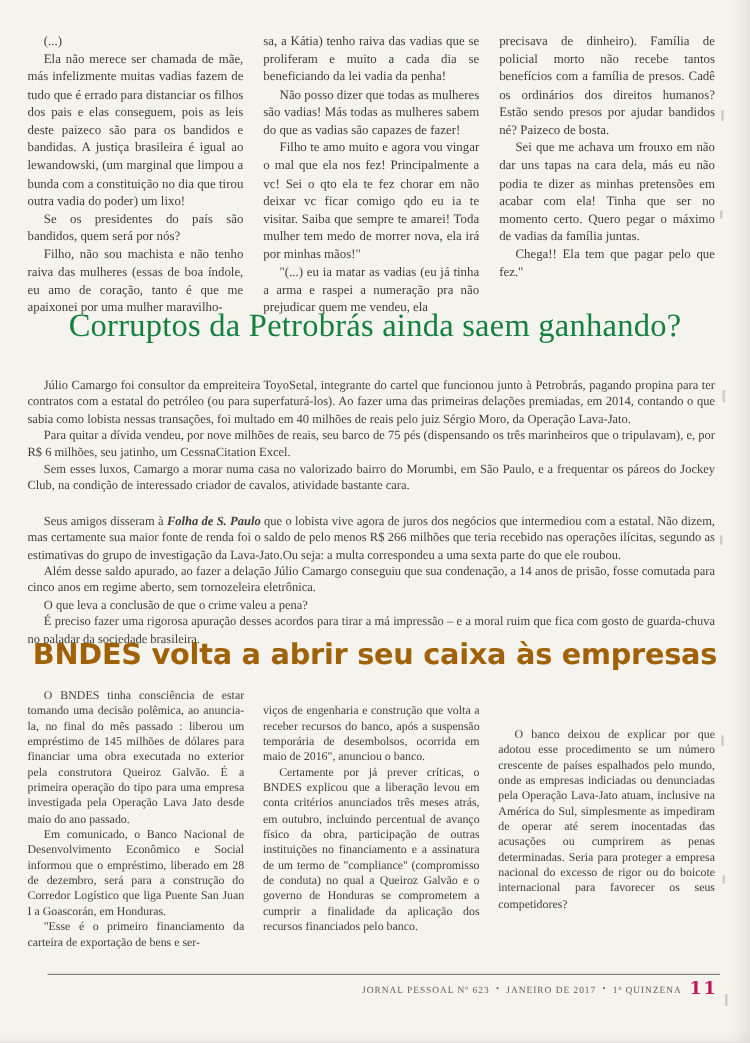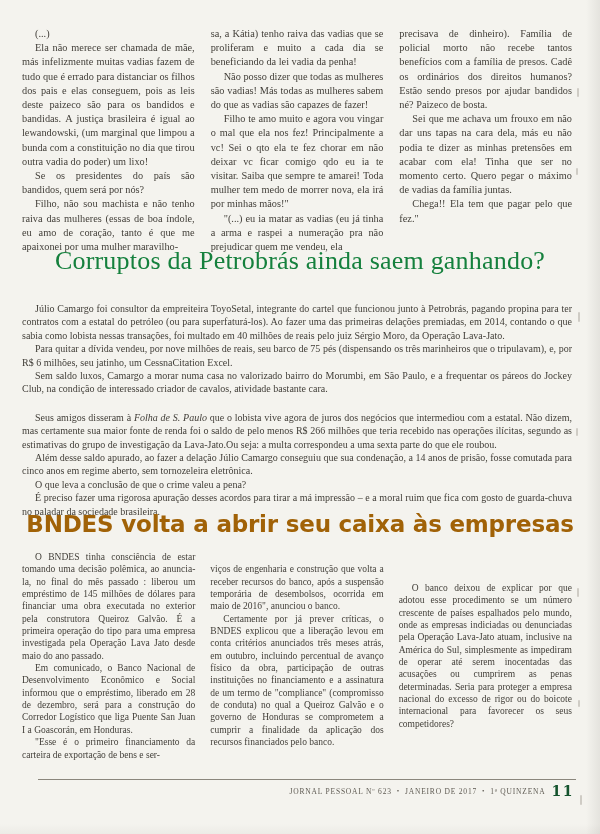--- a/index.html
+++ b/index.html
@@ -31,21 +31,21 @@
   .letters .col{flex:1;font-size:10.3px;line-height:14.2px;text-align:justify;}
 
   .petro-cols{top:302px;gap:15px;flex-direction:column;}
   .petro-cols .col{flex:1;font-size:10px;line-height:13.4px;text-align:justify;}
 
   .bndes-cols{top:551px;gap:15px;align-items:center;}
   .bndes-cols .col{flex:1;font-size:9.5px;line-height:12.35px;text-align:justify;}
 
   p.para{margin:0;text-indent:13px;}
   p.cont{text-indent:0;}
-  .italic{font-style:italic;}
+  .italic{font-style:italic;font-weight:bold;}
 
   .headline-serif{
     position:absolute;top:246px;left:0;width:100%;margin:0;
     text-align:center;font-weight:400;font-size:26px;
     color:#15803d;letter-spacing:0.2px;
     font-family:"Liberation Serif","DejaVu Serif",serif;
   }
   .headline-red{
     position:absolute;top:511px;left:0;width:100%;margin:0;
     text-align:center;font-weight:700;font-size:23px;
@@ -60,21 +60,21 @@
   .footer{
     position:absolute;top:786px;right:26px;
     display:flex;align-items:center;gap:5px;
     font-family:"Liberation Serif",serif;
     font-size:7.5px;letter-spacing:0.8px;color:#5f5b53;
     white-space:nowrap;
   }
   .footer .bullet{font-size:7px;color:#5f5b53;}
   .footer .pageno{
     font-family:"DejaVu Serif","Liberation Serif",serif;
-    font-weight:700;font-size:14px;letter-spacing:1.5px;color:#14532d;
+    font-weight:700;font-size:14px;letter-spacing:1.5px;color:#be185d;
     margin-left:1px;line-height:10px;
   }
 </style>
 </head>
 <body>
 
 <div class="page">
 
   <section class="letters">
     <div class="col">
@@ -95,21 +95,21 @@
       <p class="para">Chega!! Ela tem que pagar pelo que fez."</p>
     </div>
   </section>
 
   <h1 class="headline-serif">Corruptos da Petrobrás ainda saem ganhando?</h1>
 
   <section class="petro-cols">
     <div class="col">
       <p class="para">Júlio Camargo foi consultor da empreiteira ToyoSetal, integrante do cartel que funcionou junto à Petrobrás, pagando propina para ter contratos com a estatal do petróleo (ou para superfaturá-los). Ao fazer uma das primeiras delações premiadas, em 2014, contando o que sabia como lobista nessas transações, foi multado em 40 milhões de reais pelo juiz Sérgio Moro, da Operação Lava-Jato.</p>
       <p class="para">Para quitar a dívida vendeu, por nove milhões de reais, seu barco de 75 pés (dispensando os três marinheiros que o tripulavam), e, por R$ 6 milhões, seu jatinho, um CessnaCitation Excel.</p>
-      <p class="para">Sem saldo luxos, Camargo a morar numa casa no valorizado bairro do Morumbi, em São Paulo, e a frequentar os páreos do Jockey Club, na condição de interessado criador de cavalos, atividade bastante cara.</p>
+      <p class="para">Sem esses luxos, Camargo a morar numa casa no valorizado bairro do Morumbi, em São Paulo, e a frequentar os páreos do Jockey Club, na condição de interessado criador de cavalos, atividade bastante cara.</p>
     </div>
     <div class="col">
       <p class="para"><span>Seus amigos disseram à </span><span class="italic">Folha de S. Paulo</span><span> que o lobista vive agora de juros dos negócios que intermediou com a estatal. Não dizem, mas certamente sua maior fonte de renda foi o saldo de pelo menos R$ 266 milhões que teria recebido nas operações ilícitas, segundo as estimativas do grupo de investigação da Lava-Jato.Ou seja: a multa correspondeu a uma sexta parte do que ele roubou.</span></p>
       <p class="para">Além desse saldo apurado, ao fazer a delação Júlio Camargo conseguiu que sua condenação, a 14 anos de prisão, fosse comutada para cinco anos em regime aberto, sem tornozeleira eletrônica.</p>
       <p class="para">O que leva a conclusão de que o crime valeu a pena?</p>
       <p class="para">É preciso fazer uma rigorosa apuração desses acordos para tirar a má impressão – e a moral ruim que fica com gosto de guarda-chuva no paladar da sociedade brasileira.</p>
     </div>
   </section>
 
   <h2 class="headline-red">BNDES volta a abrir seu caixa às empresas</h2>

